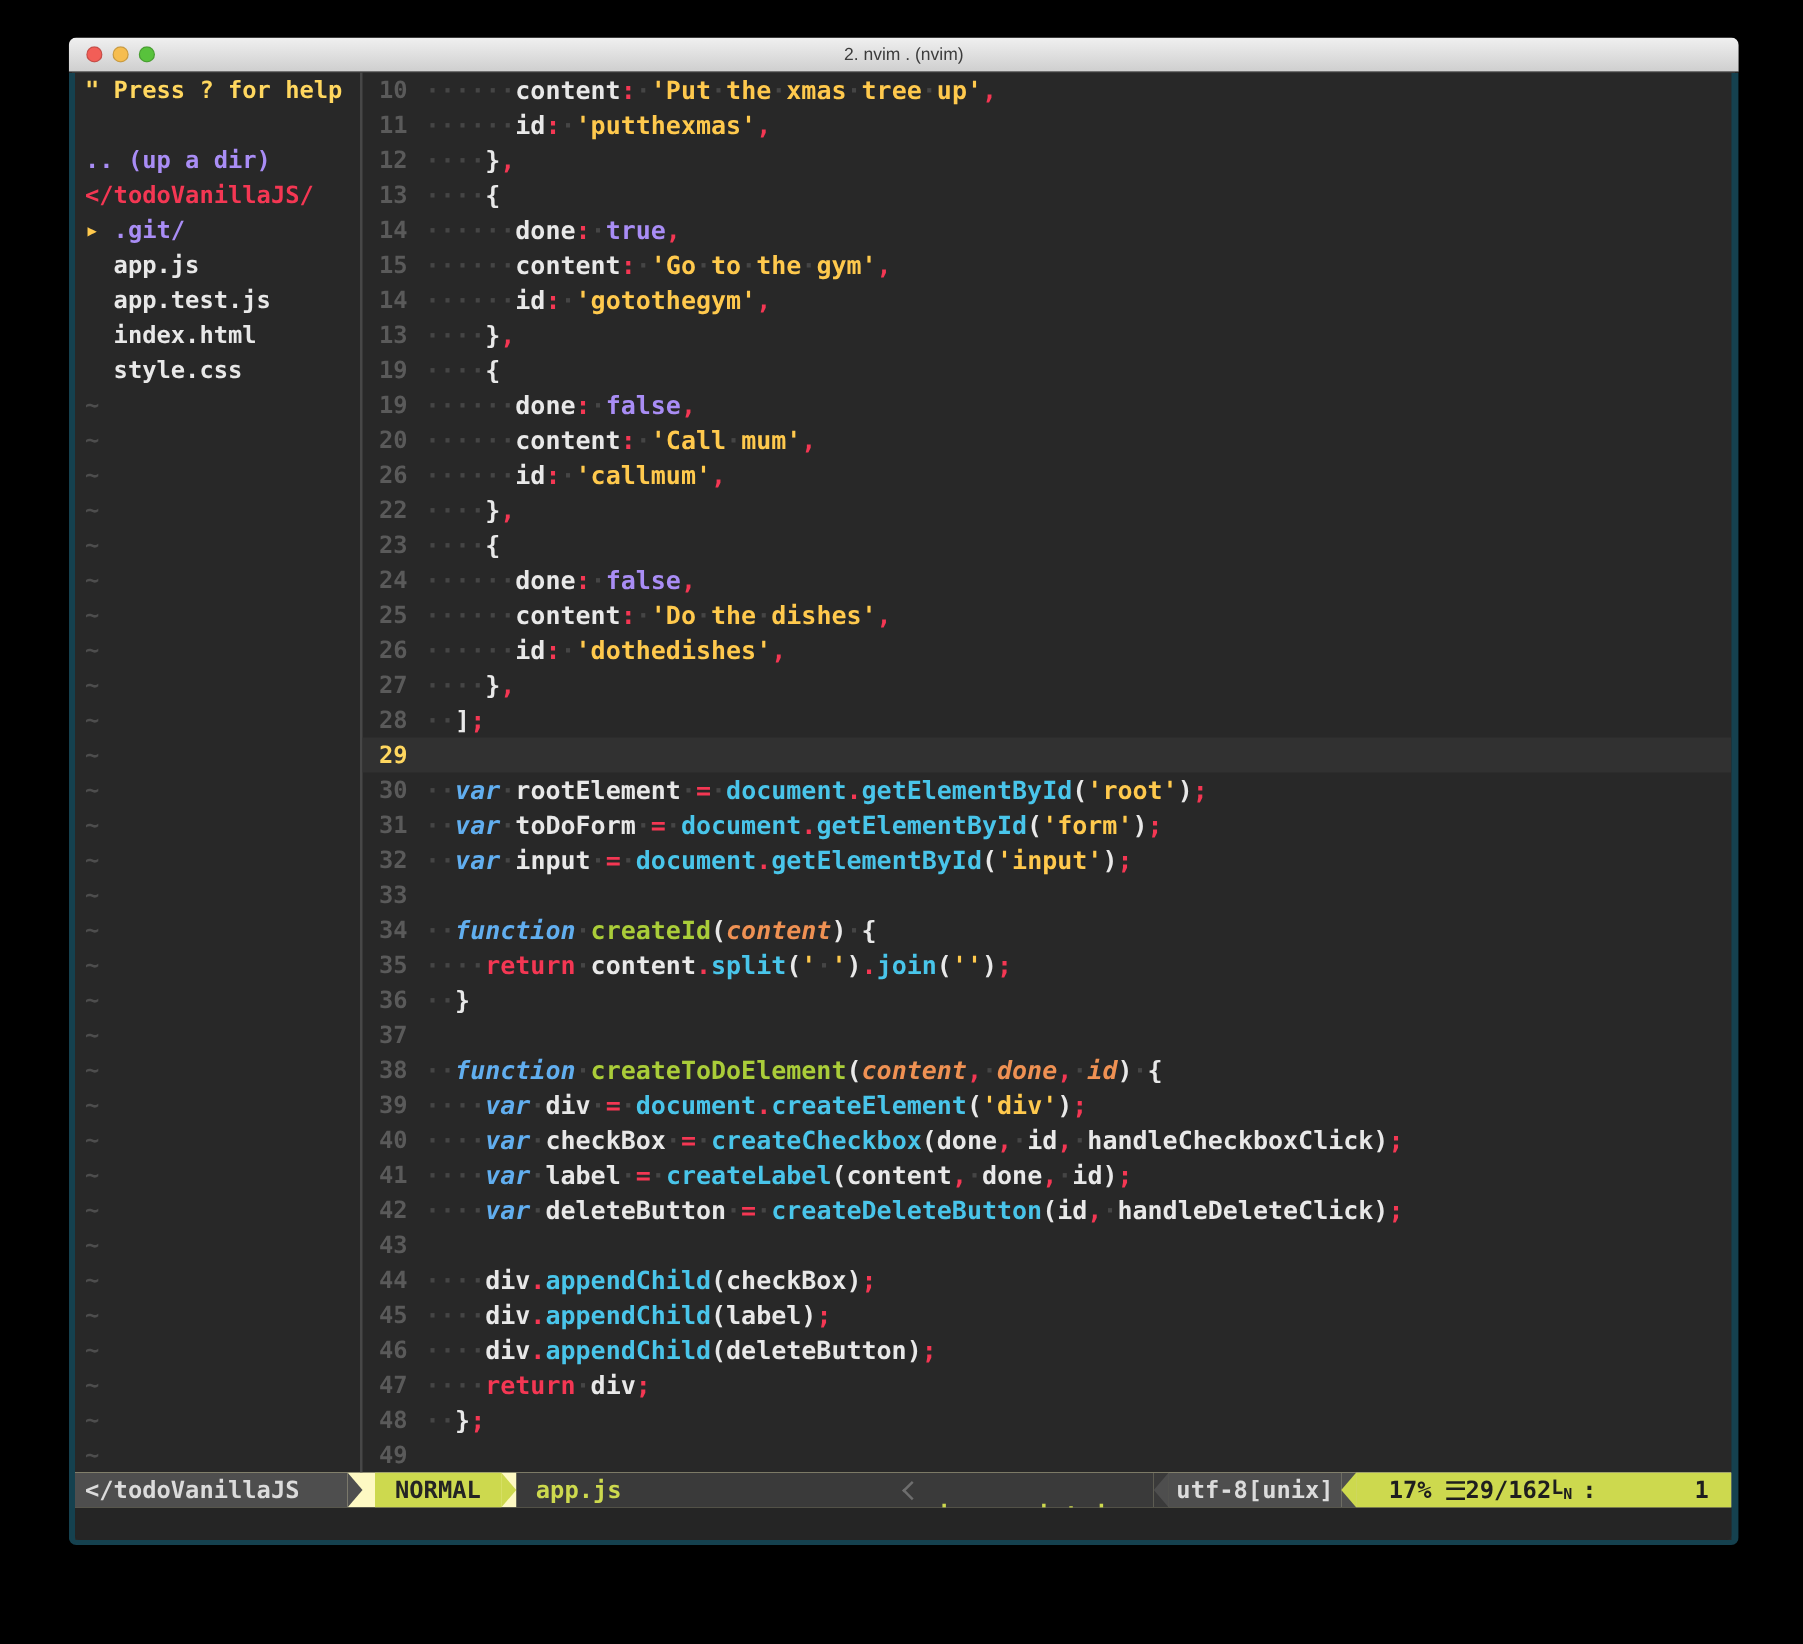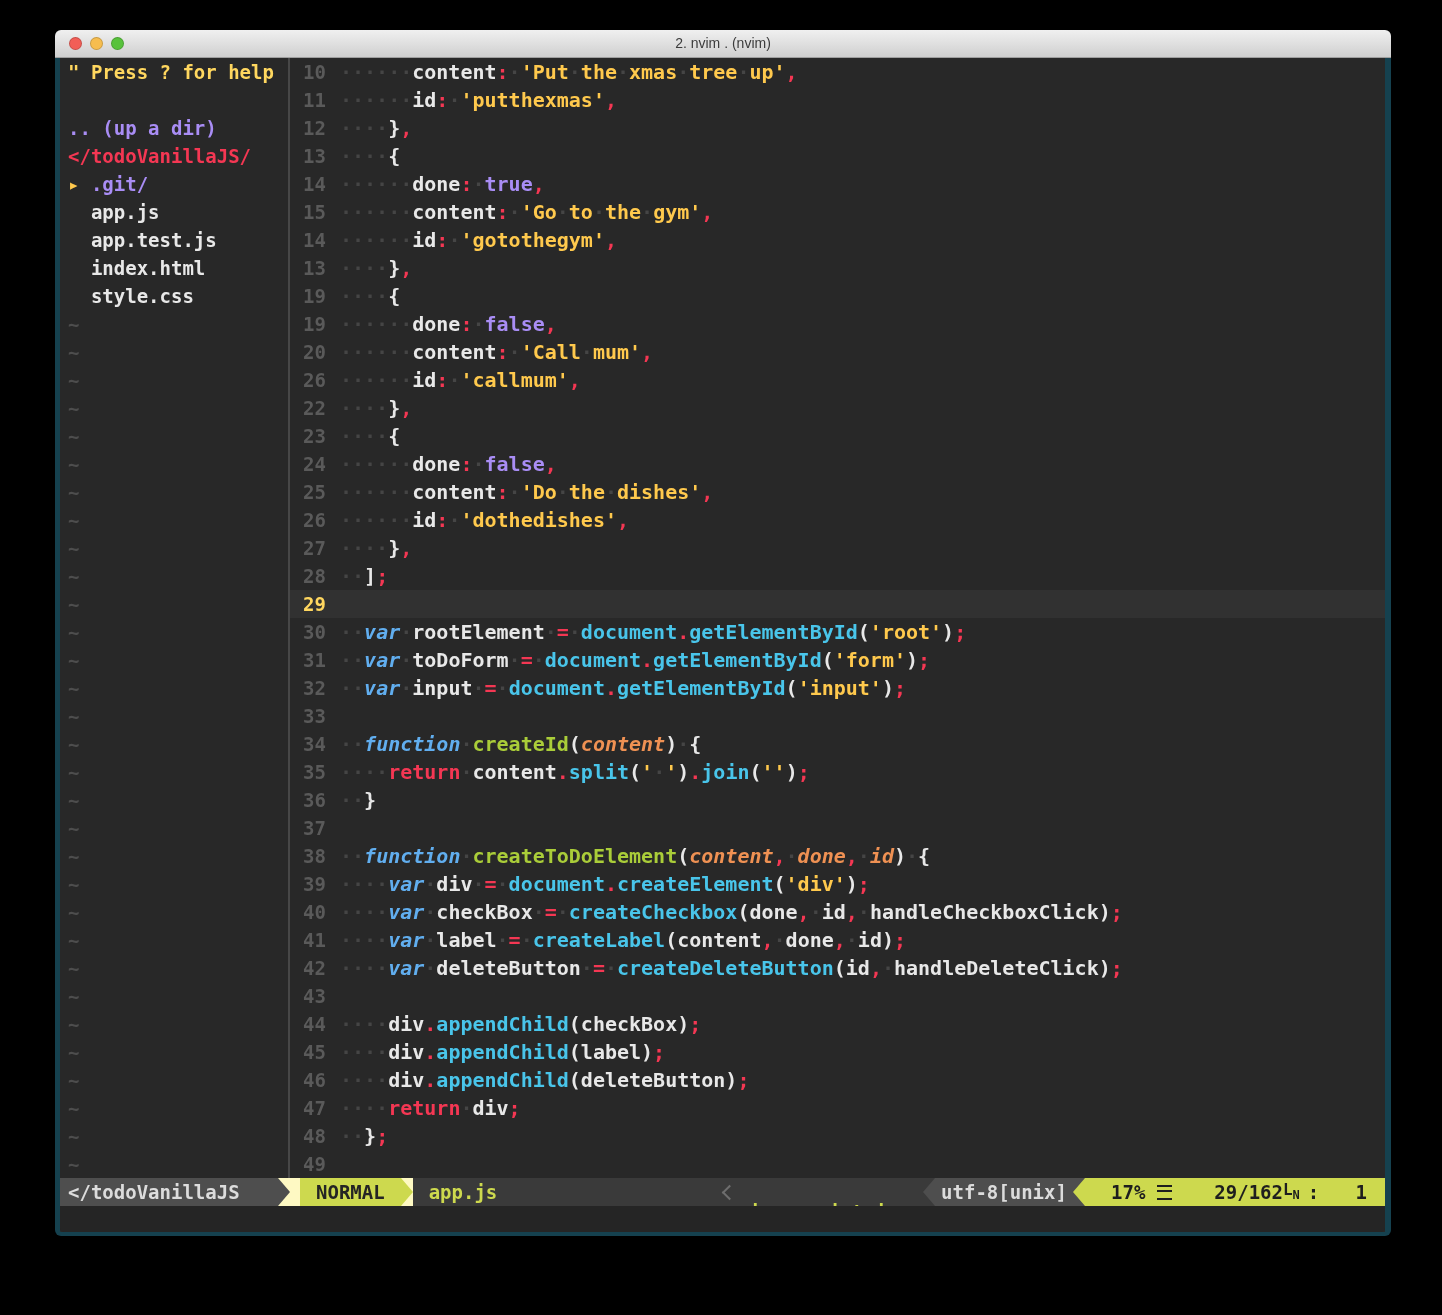--- a/index.html
+++ b/index.html
@@ -60,21 +60,21 @@
         transform:rotate(45deg);margin-right:14px;flex:none;}
   .jsx{color:#cdd94e;padding-right:14px;margin-top:40px;}
   .tri-enc-l{border-right:12px solid #4e4e4e;background:#3a3a3a;}
   .seg-enc{background:#4e4e4e;color:#dcdcdc;padding:0 14px;flex:none;width:138px;box-sizing:border-box;justify-content:center;}
   .tri-pos-l{border-right:12px solid #cdd94e;background:#4e4e4e;}
   .seg-pos{background:#cdd94e;color:#1e1e1e;width:300px;flex:none;box-sizing:border-box;
            padding:0 18px 0 26px;}
   .trigram{width:15px;height:11px;border-top:2.5px solid #1e1e1e;border-bottom:2.5px solid #1e1e1e;
            position:relative;margin-left:12px;flex:none;}
   .trigram:after{content:"";position:absolute;left:0;right:0;top:3.5px;border-top:2.5px solid #1e1e1e;}
-  .pos-val{margin-left:42px;}
+  .pos-val{}
   .lnglyph{margin-left:0;font-size:16px;line-height:10px;}
   .lnglyph .sub{font-size:12px;vertical-align:-4px;}
   .pos-colon{margin-left:8px;}
   .pos-col{margin-left:auto;}
 
   .cmdline{height:26px;background:#252525;border-radius:0 0 4px 4px;}
 </style>
 </head>
 <body>
 

